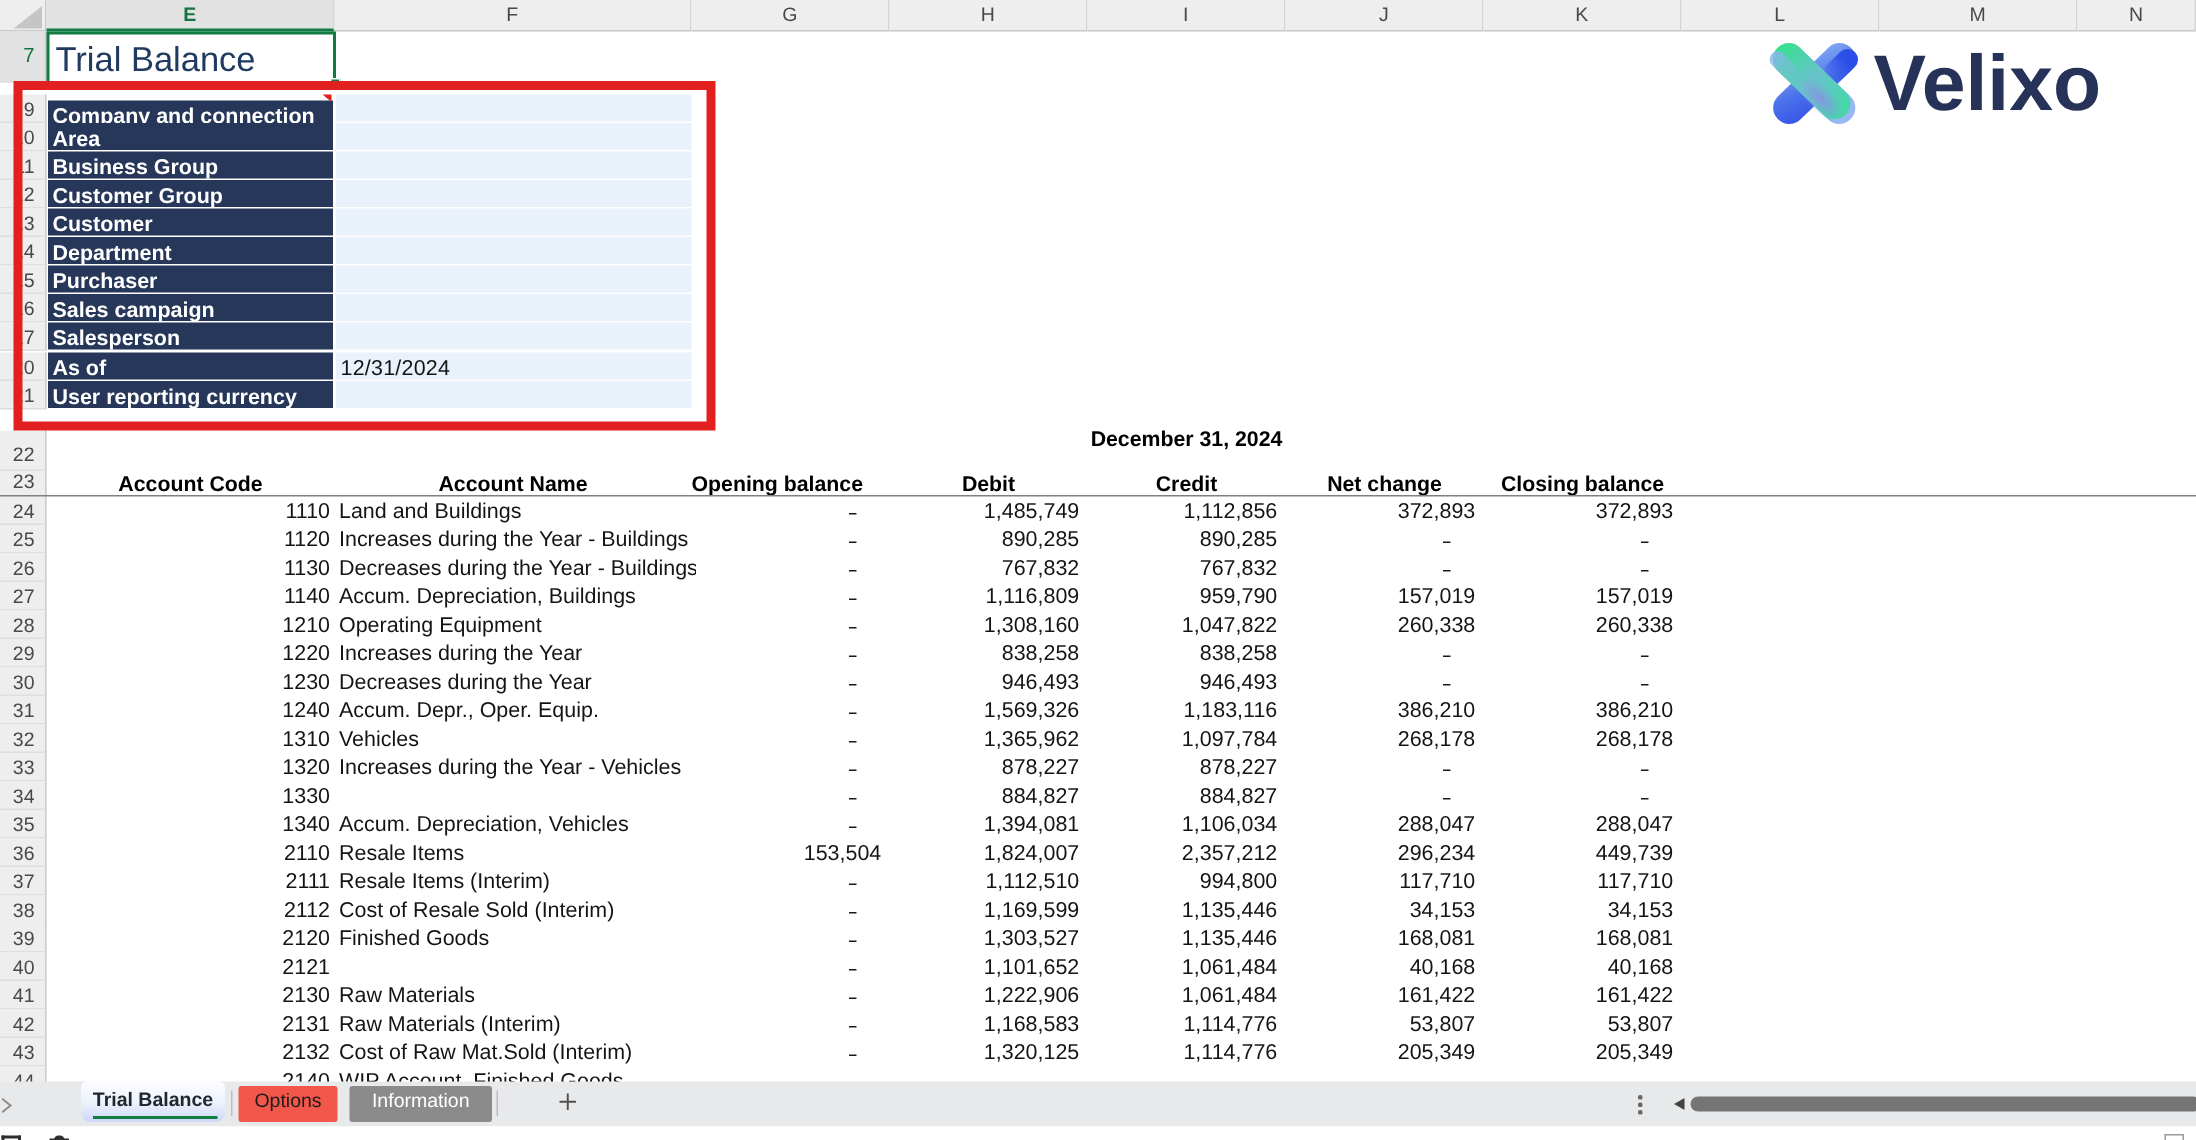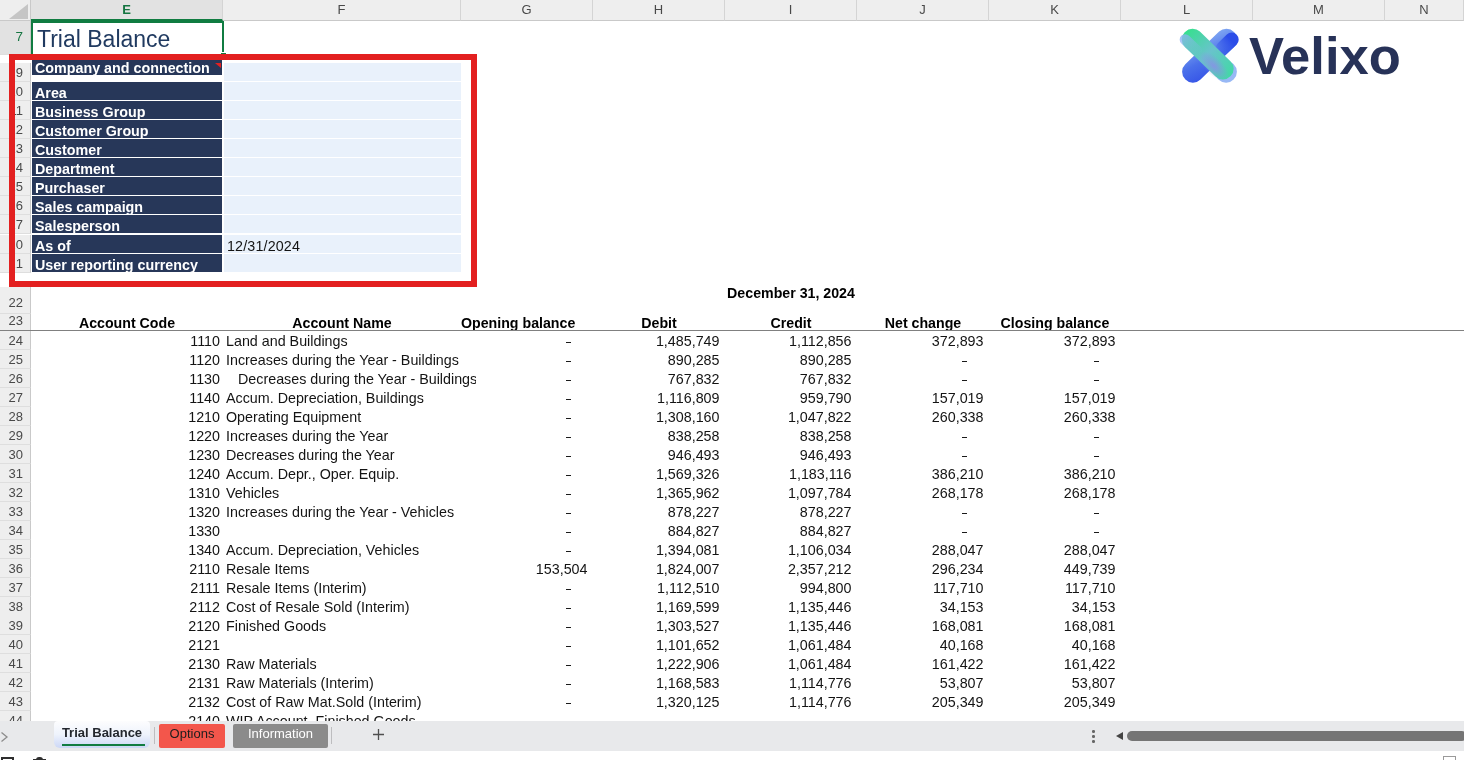--- a/index.html
+++ b/index.html
@@ -61,21 +61,21 @@
 <div class="rowhdr" style="top:596.5px;height:20px;line-height:19px;">38</div>
 <div class="rowhdr" style="top:615.5px;height:19.0px;line-height:19px;">39</div>
 <div class="rowhdr" style="top:634.5px;height:19.0px;line-height:19px;">40</div>
 <div class="rowhdr" style="top:653.5px;height:19.0px;line-height:19px;">41</div>
 <div class="rowhdr" style="top:672.5px;height:19.0px;line-height:19px;">42</div>
 <div class="rowhdr" style="top:691.5px;height:19.0px;line-height:19px;">43</div>
 <div class="rowhdr" style="top:710.5px;height:19.0px;line-height:19px;">44</div>
 <div class="abs" style="left:37px;top:25.5px;font-size:23px;color:#203a60;">Trial Balance</div>
 <div class="abs" style="left:31px;top:21px;width:193px;height:35px;border:2px solid #107c41;"></div>
 <div class="abs" style="left:220px;top:52px;width:7px;height:7px;background:#107c41;border:1px solid #fff;"></div>
-<div class="navy" style="top:57px;height:18px;">Company and connection</div>
+<div class="navy" style="top:67px;height:18px;">Company and connection</div>
 <div class="blue" style="top:63.0px;height:18px;"></div>
 <div class="navy" style="top:82.0px;height:18px;">Area</div>
 <div class="blue" style="top:82.0px;height:18px;"></div>
 <div class="navy" style="top:101.1px;height:18px;">Business Group</div>
 <div class="blue" style="top:101.1px;height:18px;"></div>
 <div class="navy" style="top:120.2px;height:18px;">Customer Group</div>
 <div class="blue" style="top:120.2px;height:18px;"></div>
 <div class="navy" style="top:139.2px;height:18px;">Customer</div>
 <div class="blue" style="top:139.2px;height:18px;"></div>
 <div class="navy" style="top:158.2px;height:18px;">Department</div>
@@ -110,21 +110,21 @@
 <div class="cell num" style="left:857px;top:330.5px;width:126.5px;">372,893</div>
 <div class="cell num" style="left:989px;top:330.5px;width:126.5px;">372,893</div>
 <div class="cell num" style="left:31px;top:349.5px;width:189px;">1120</div>
 <div class="cell" style="left:226px;top:349.5px;width:238px;overflow:hidden;">Increases during the Year - Buildings</div>
 <div class="abs" style="left:565.8px;top:360.7px;width:5.2px;height:1.6px;background:#1a1a1a;"></div>
 <div class="cell num" style="left:593px;top:349.5px;width:126.5px;">890,285</div>
 <div class="cell num" style="left:725px;top:349.5px;width:126.5px;">890,285</div>
 <div class="abs" style="left:961.8px;top:360.7px;width:5.2px;height:1.6px;background:#1a1a1a;"></div>
 <div class="abs" style="left:1093.8px;top:360.7px;width:5.2px;height:1.6px;background:#1a1a1a;"></div>
 <div class="cell num" style="left:31px;top:368.5px;width:189px;">1130</div>
-<div class="cell" style="left:238px;top:368.5px;width:238px;overflow:hidden;">Decreases during the Year - Buildings</div>
+<div class="cell" style="left:226px;top:368.5px;width:238px;overflow:hidden;">Decreases during the Year - Buildings</div>
 <div class="abs" style="left:565.8px;top:379.7px;width:5.2px;height:1.6px;background:#1a1a1a;"></div>
 <div class="cell num" style="left:593px;top:368.5px;width:126.5px;">767,832</div>
 <div class="cell num" style="left:725px;top:368.5px;width:126.5px;">767,832</div>
 <div class="abs" style="left:961.8px;top:379.7px;width:5.2px;height:1.6px;background:#1a1a1a;"></div>
 <div class="abs" style="left:1093.8px;top:379.7px;width:5.2px;height:1.6px;background:#1a1a1a;"></div>
 <div class="cell num" style="left:31px;top:387.5px;width:189px;">1140</div>
 <div class="cell" style="left:226px;top:387.5px;width:238px;overflow:hidden;">Accum. Depreciation, Buildings</div>
 <div class="abs" style="left:565.8px;top:398.7px;width:5.2px;height:1.6px;background:#1a1a1a;"></div>
 <div class="cell num" style="left:593px;top:387.5px;width:126.5px;">1,116,809</div>
 <div class="cell num" style="left:725px;top:387.5px;width:126.5px;">959,790</div>

